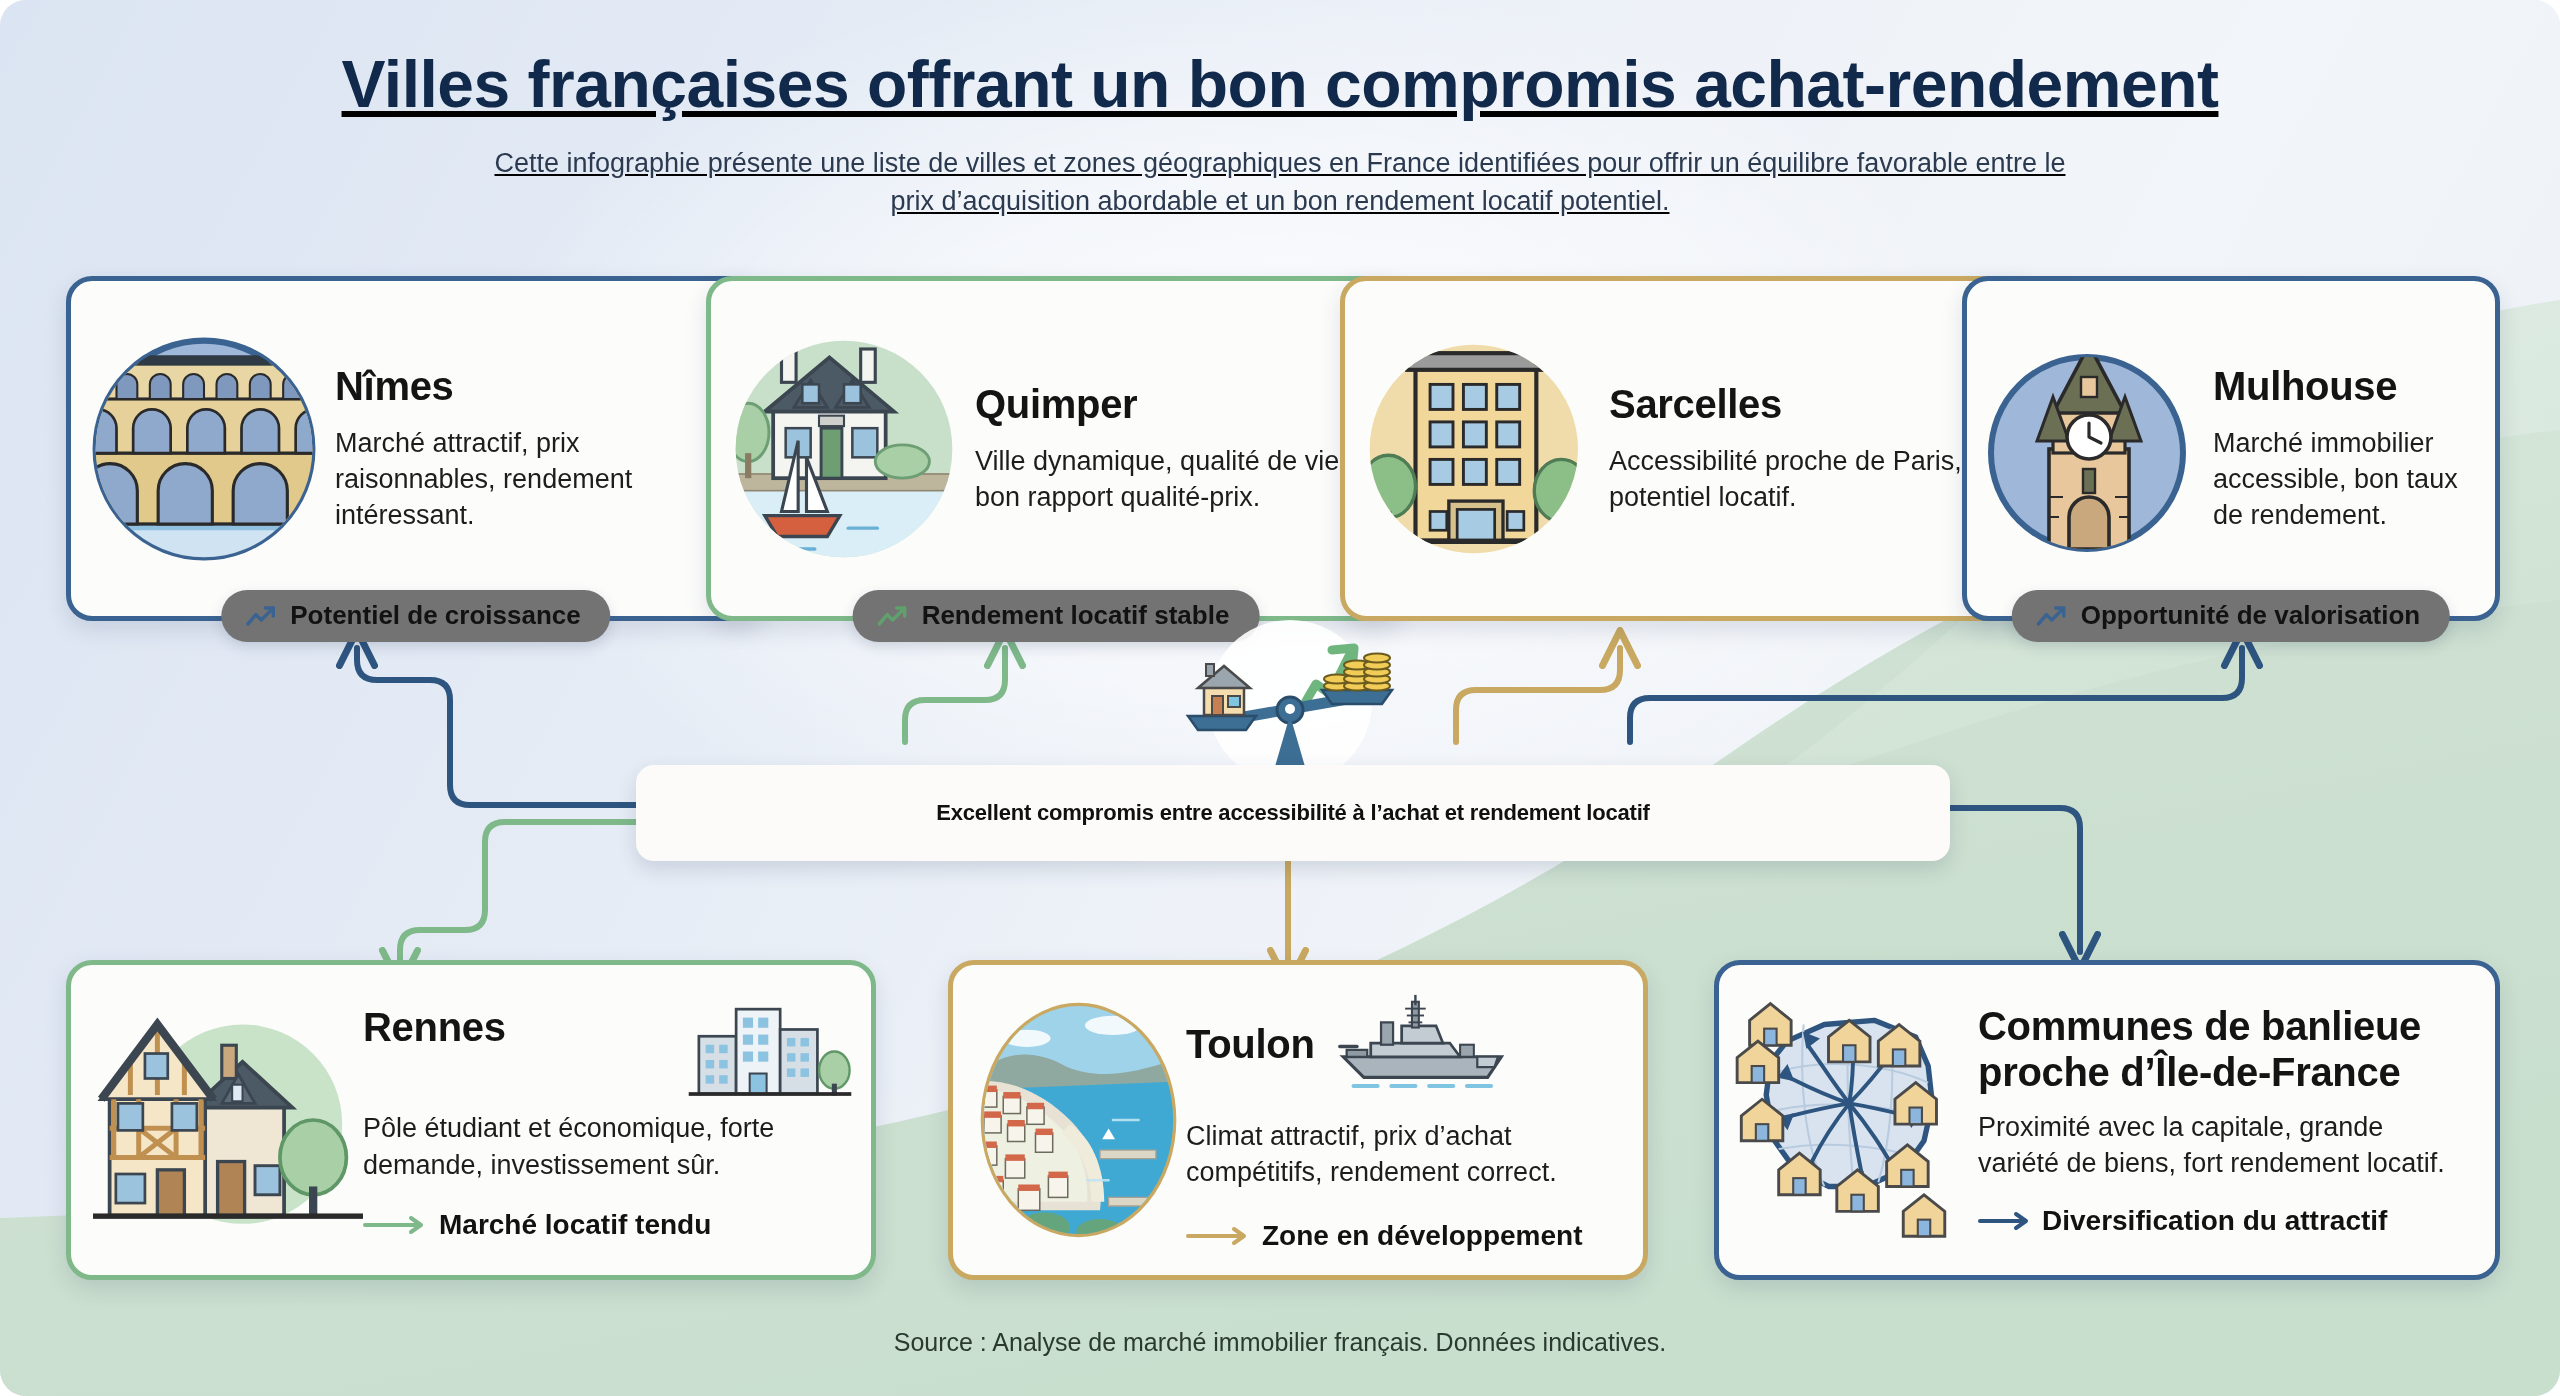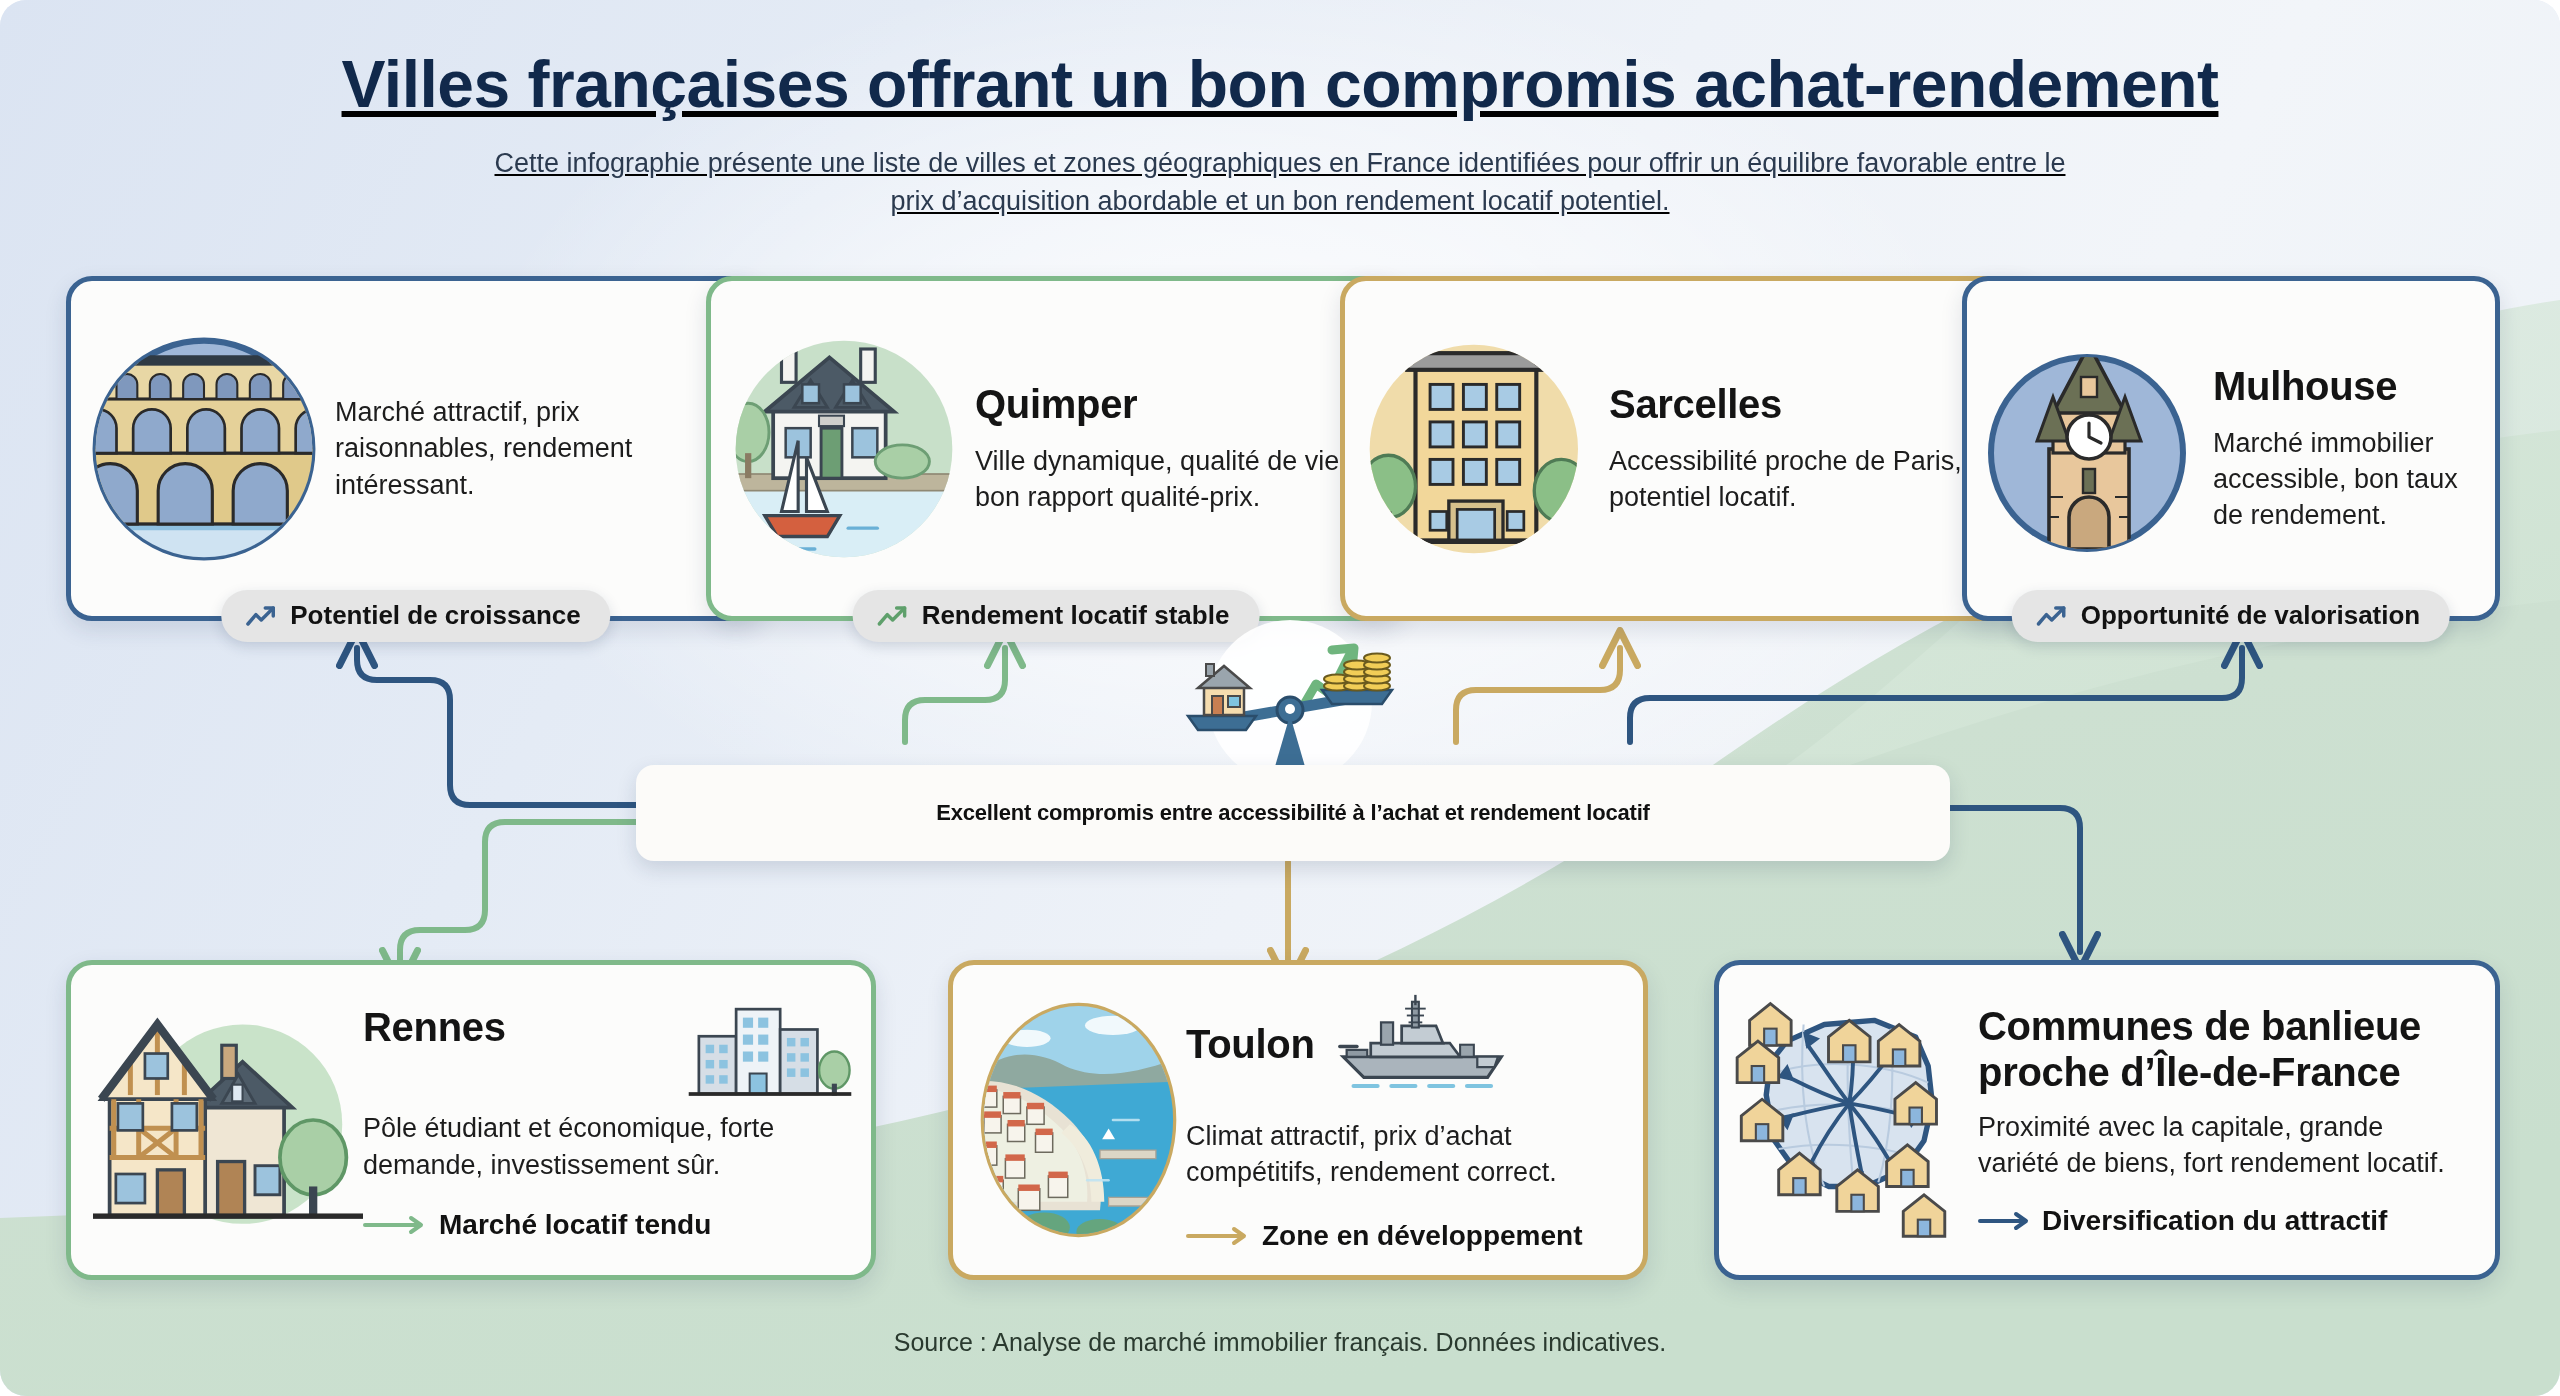--- a/index.html
+++ b/index.html
@@ -79,21 +79,21 @@
     margin-bottom: 16px; letter-spacing: -0.3px;
   }
   .city-desc { font-size: 27px; line-height: 1.34; color: #1d1d1d; }
 
   
   .badge {
     position: absolute;
     left: 50%; transform: translateX(-50%);
     bottom: -26px;
     display: flex; align-items: center; gap: 13px;
-    background: #e5e5e5;
+    background: #737373;
     border-radius: 30px;
     padding: 10px 30px 11px 24px;
     box-shadow: 0 5px 14px rgba(28,49,82,0.15);
     white-space: nowrap;
     text-align: center;
   }
   .badge-label { font-size: 26px; font-weight: bold; color: #121212; }
 
   
   .bot-card { height: 320px; top: 960px; }
@@ -218,20 +218,21 @@
               <path d="M50,36 L50,29 A5,5 0 0 1 60,29 L60,36 Z"></path>
               <path d="M66,36 L66,29 A5,5 0 0 1 76,29 L76,36 Z"></path>
               <path d="M82,36 L82,29 A5,5 0 0 1 92,29 L92,36 Z"></path>
               <path d="M98,36 L98,29 A5,5 0 0 1 108,29 L108,36 Z"></path>
             </g>
             <rect x="-6" y="15" width="132" height="5" fill="#2f3a44"></rect>
           </g>
         </svg>
       </div>
       <div class="txt">
+        <div class="city-name">Nîmes</div>
         <div class="city-desc">Marché attractif, prix raisonnables, rendement intéressant.</div>
       </div>
     </div>
     <div class="badge">
       <svg width="32" height="24" viewBox="0 0 24 18">
         <path d="M2,15 L8,8 L12,12 L21,3" fill="none" stroke="#3B6391" stroke-width="2.6" stroke-linecap="round" stroke-linejoin="round"></path>
         <path d="M15,3 L21,3 L21,9" fill="none" stroke="#3B6391" stroke-width="2.6" stroke-linecap="round" stroke-linejoin="round"></path>
       </svg>
       <span class="badge-label">Potentiel de croissance</span>
     </div>

